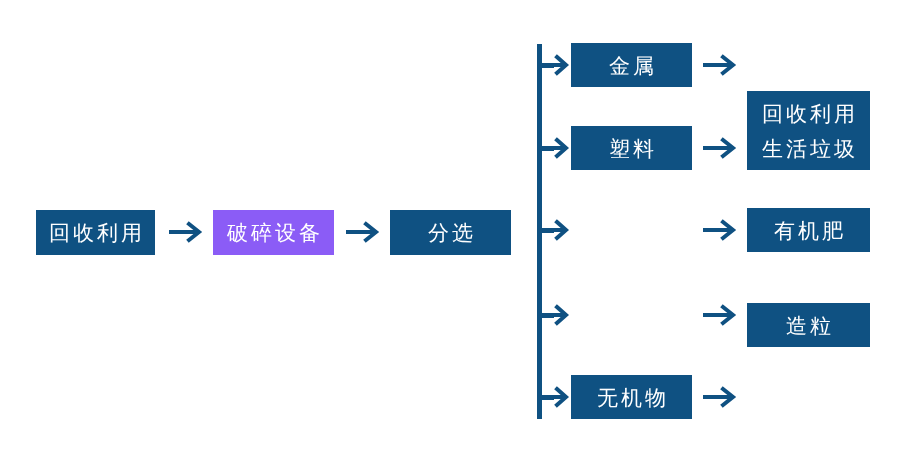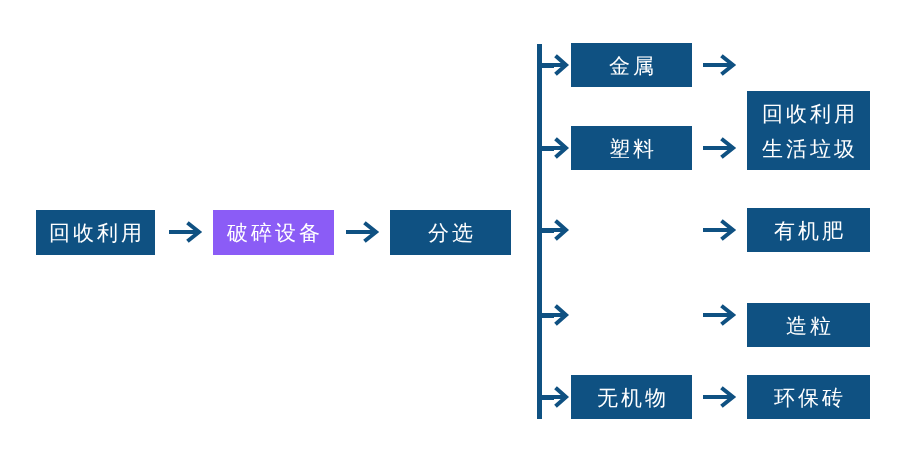--- a/index.html
+++ b/index.html
@@ -115,15 +115,14 @@
   <div class="box blue" style="left:747px; top:293px; width:123px; height:44px;margin-top:10px;">造粒</div>
 
   <div class="branch-stub" style="left:537px; top:395px; width:17px; height:5px;"></div>
   <svg class="branch-arrow" style="left:548px; top:385px;" viewBox="0 0 22 24">
     <path d="M2 12 H14 M9 4 L18 12 L9 20" fill="none" stroke="#0f5182" stroke-width="4" stroke-linecap="square" stroke-linejoin="miter"></path>
   </svg>
   <div class="box blue" style="left:571px; top:375px; width:121px; height:44px;">无机物</div>
   <svg class="arrow" style="left:699px; top:375px;" viewBox="0 0 44 44">
     <path d="M6 22 H30 M24 14 L34 22 L24 30" fill="none" stroke="#0f5182" stroke-width="4" stroke-linecap="square" stroke-linejoin="miter"></path>
   </svg>
-  <div class="box blue" style="left:747px; top:375px; width:123px; height:44px;">环保砖</div>
 
 </div>
 
 </body></html>

